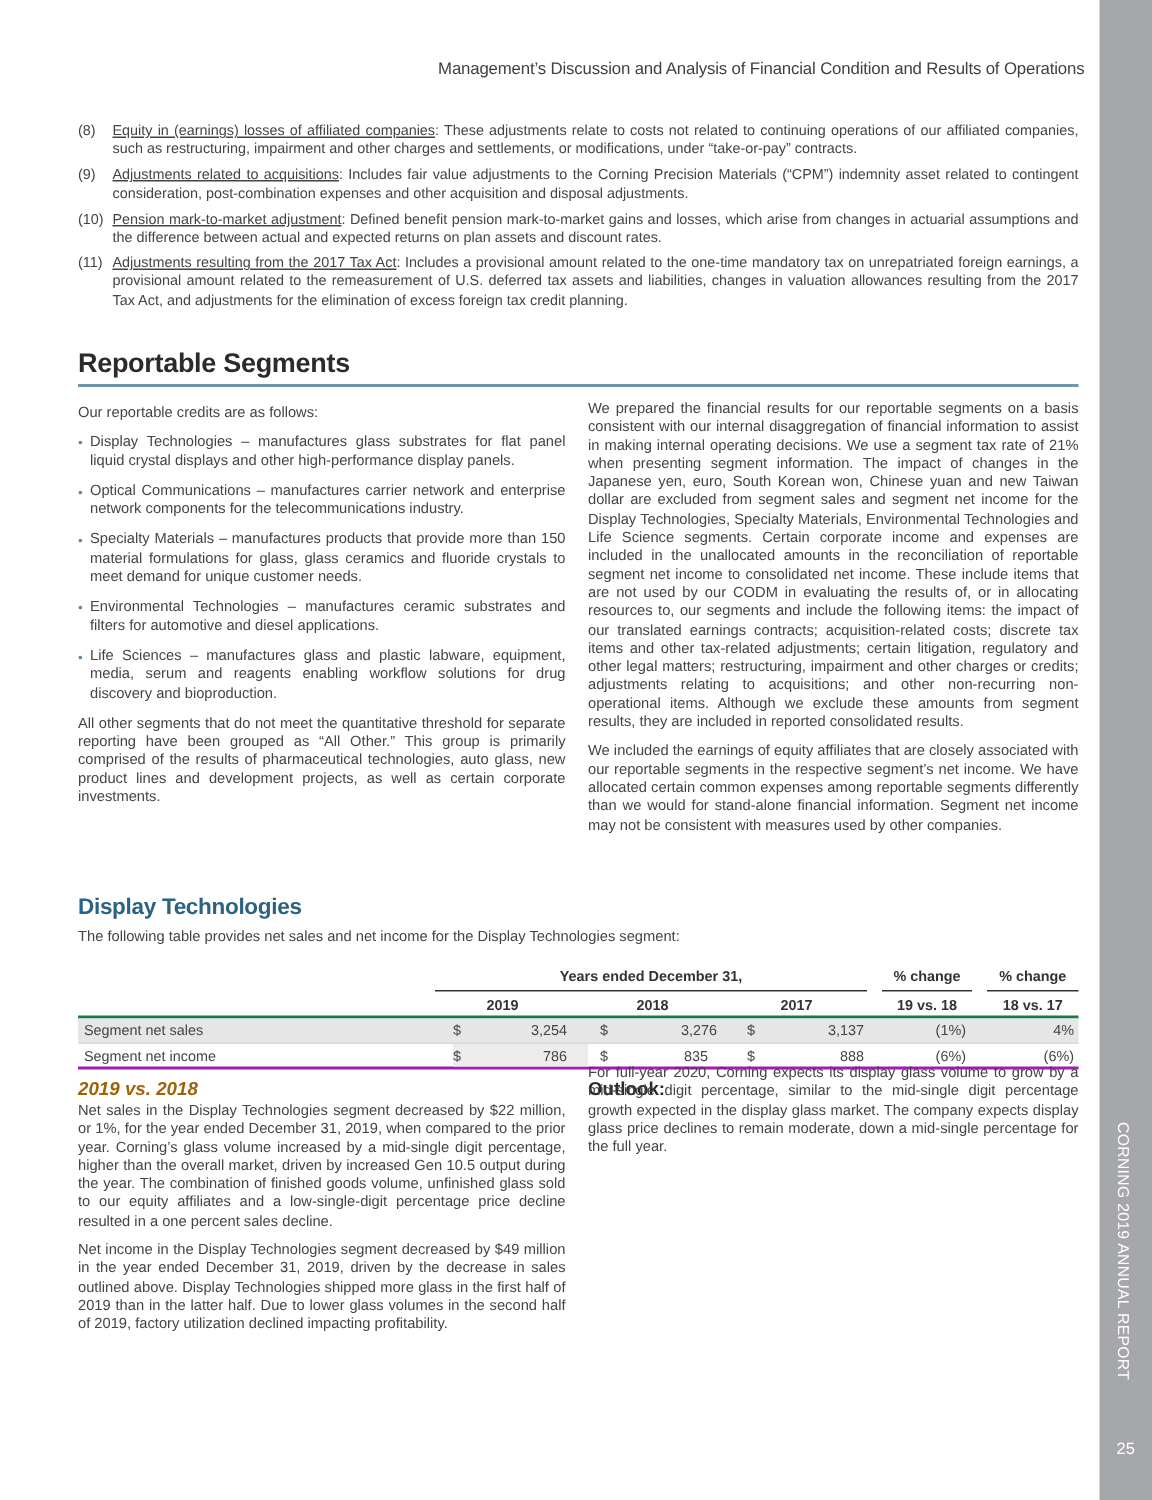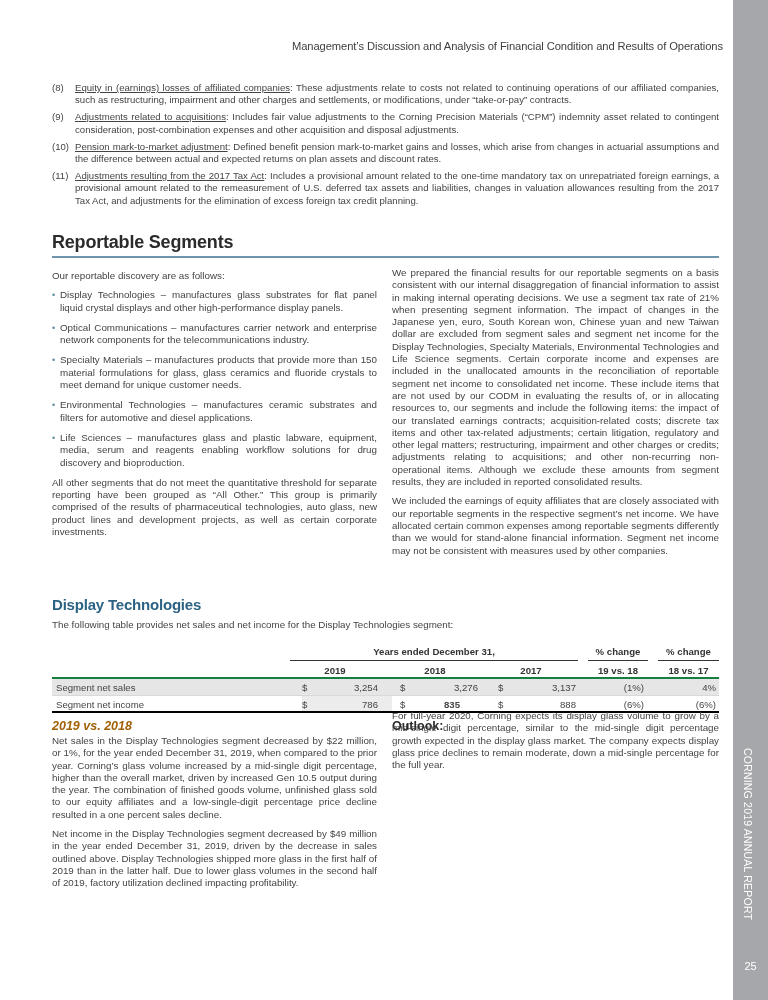--- a/index.html
+++ b/index.html
@@ -33,21 +33,21 @@
     .intro-display { position: absolute; left: 52px; top: 619px; font-size: 9.8px; color: #444; }
 
     .tbl { position: absolute; left: 52px; top: 646px; width: 667px; font-size: 9.6px; color: #444; }
     .tbl .hdr1, .tbl .hdr2, .tbl .row { position: relative; height: 17px; }
     .tbl .hdr1 span, .tbl .hdr2 span { position: absolute; font-weight: bold; color: #333; text-align: center; }
     .tbl .hdr1 { height: 16px; }
     .tbl .hdr2 { height: 17px; border-bottom: 2px solid #15803d; }
     .ul-line { position: absolute; height: 1px; background: #333; top: 14px; }
     .row { border-bottom: 1px solid #d9d9d9; }
     .row.shaded { background: #e6e6e6; }
-    .row.last { border-bottom: 2px solid #000000; }
+    .row.last { border-bottom: 2px solid #a21caf; }
     .row .cell { position: absolute; top: 3px; white-space: nowrap; }
     .row .cell.r { text-align: right; }
     .row .hl { position: absolute; top: 0; height: 100%; left: 250px; width: 90px; background: #eeeeee; }
 
     .h-vs { position: absolute; left: 52px; top: 719px; font-size: 12.5px; font-weight: bold; font-style: italic; color: #a16207; }
     .vs-text { position: absolute; left: 52px; top: 735px; width: 325px; font-size: 9.8px; line-height: 12.3px; color: #444; text-align: justify; }
     .vs-text p { margin-bottom: 7px; }
 
     .h-outlook { position: absolute; left: 392px; top: 719px; font-size: 12.5px; font-weight: bold; color: #2b2b2b; }
     .outlook-text { position: absolute; left: 392px; top: 710px; width: 327px; font-size: 9.8px; line-height: 12.3px; color: #444; text-align: justify; }
@@ -78,21 +78,21 @@
   <div class="note">
     <span class="num">(11)</span>
     <span class="txt"><u>Adjustments resulting from the 2017 Tax Act</u><span>:  Includes a provisional amount related to the one-time mandatory tax on unrepatriated foreign earnings, a provisional amount related to the remeasurement of U.S. deferred tax assets and liabilities, changes in valuation allowances resulting from the 2017 Tax Act, and adjustments for the elimination of excess foreign tax credit planning.</span></span>
   </div>
 </div>
 
 <div class="h-report">Reportable Segments</div>
 <div class="rule-report"></div>
 
 <div class="col col-left">
-  <p>Our reportable discovery are as follows:</p>
+  <p>Our reportable credits are as follows:</p>
   <div class="bullet">
     <span class="dot">•</span>
     <span class="btxt">Display Technologies – manufactures glass substrates for flat panel liquid crystal displays and other high-performance display panels.</span>
   </div>
   <div class="bullet">
     <span class="dot">•</span>
     <span class="btxt">Optical Communications – manufactures carrier network and enterprise network components for the telecommunications industry.</span>
   </div>
   <div class="bullet">
     <span class="dot">•</span>
@@ -145,21 +145,21 @@
     <span class="cell r" style="left:536px;width:56px;">(1%)</span>
     <span class="cell r" style="left:606px;width:58px;">4%</span>
   </div>
 
   <div class="row last">
     <div class="hl" style="background:#ececec;"></div>
     <span class="cell" style="left:4px;">Segment net income</span>
     <span class="cell" style="left:250px;">$</span>
     <span class="cell r" style="left:268px;width:58px;">786</span>
     <span class="cell" style="left:348px;">$</span>
-    <span class="cell r" style="left:348px;width:60px;font-weight:bold;">835</span>
+    <span class="cell r" style="left:360px;width:60px;">835</span>
     <span class="cell" style="left:446px;">$</span>
     <span class="cell r" style="left:464px;width:60px;">888</span>
     <span class="cell r" style="left:536px;width:56px;">(6%)</span>
     <span class="cell r" style="left:606px;width:58px;">(6%)</span>
   </div>
 </div>
 
 <div class="h-vs">2019 vs. 2018</div>
 <div class="vs-text">
   <p>Net sales in the Display Technologies segment decreased by $22 million, or 1%, for the year ended December 31, 2019, when compared to the prior year.  Corning’s glass volume increased by a mid-single digit percentage, higher than the overall market, driven by increased Gen 10.5 output during the year.  The combination of finished goods volume, unfinished glass sold to our equity affiliates and a low-single-digit percentage price decline resulted in a one percent sales decline.</p>

